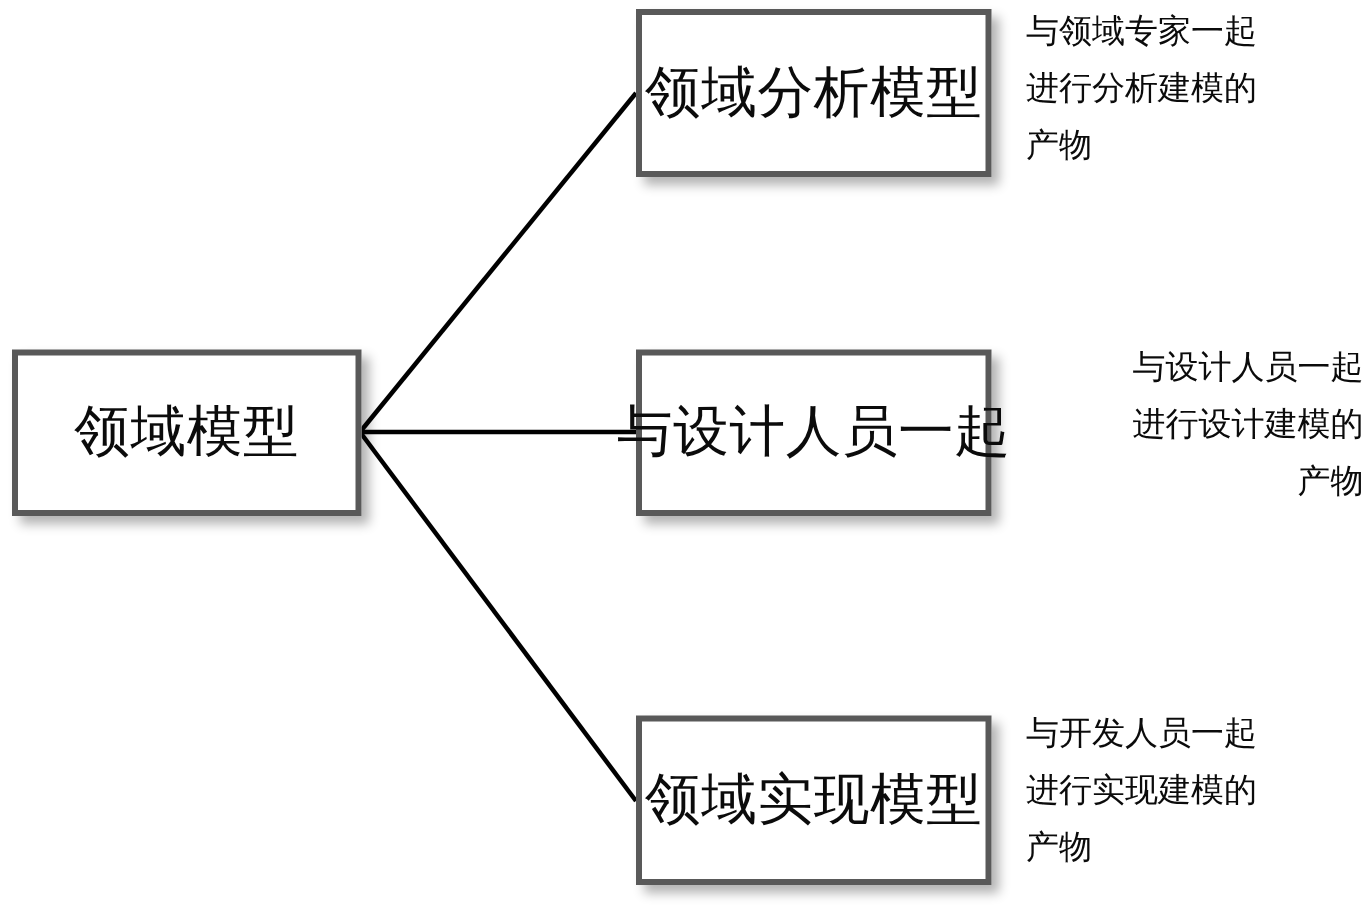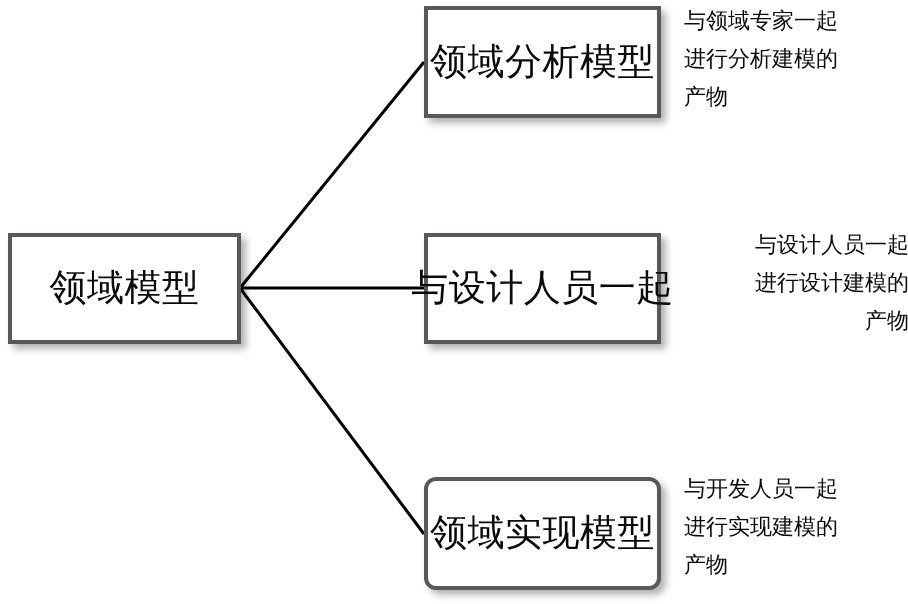--- a/index.html
+++ b/index.html
@@ -59,21 +59,20 @@
     left: 424px;
     top: 233px;
     width: 237px;
     height: 111px;
   }
   #node-implementation {
     left: 424px;
     top: 477px;
     width: 237px;
     height: 113px;
-    border-radius: 12px;
   }
   .annotation {
     position: absolute;
     font-size: 22px;
     line-height: 38px;
     color: #0b0b0b;
     width: 225px;
     white-space: pre-line;
     letter-spacing: 0px;
   }

